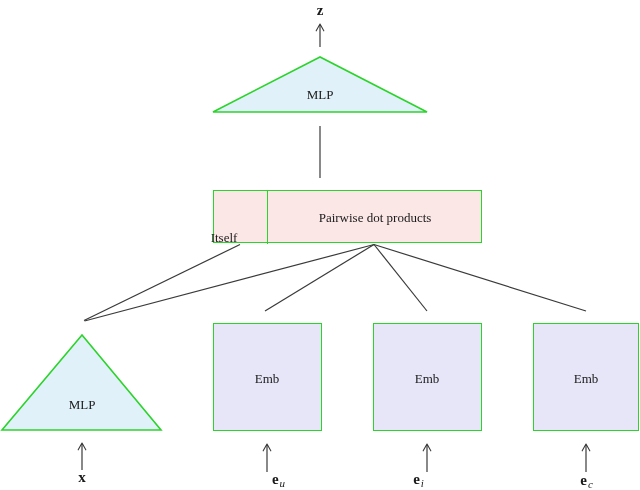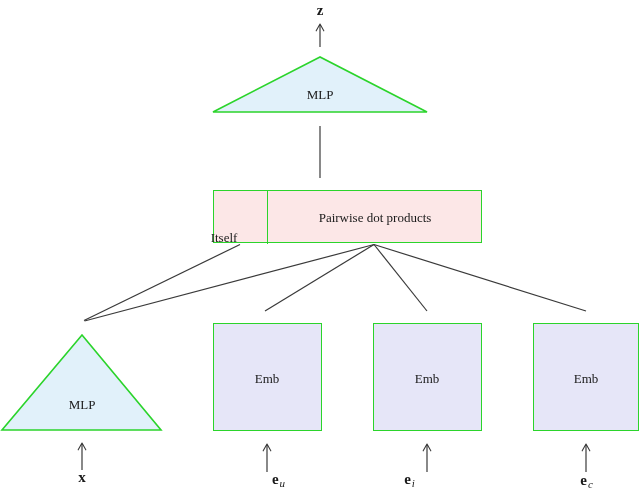--- a/index.html
+++ b/index.html
@@ -135,21 +135,21 @@
 
   <div class="box emb-box" style="left:533px; top:323px; width:106px; height:108px;"></div>
   <div class="lbl" style="left:586px; top:378px;">Emb</div>
 
   <div class="io-lbl" style="left:82px; top:477px;">x</div>
 
   <div class="io-lbl" style="left:278px; top:479px;">
     <span>e</span><span class="sub">u</span>
   </div>
 
-  <div class="io-lbl" style="left:409px; top:479px;">
+  <div class="io-lbl" style="left:418px; top:479px;">
     <span>e</span><span class="sub">i</span>
   </div>
 
   <div class="io-lbl" style="left:586px; top:480px;">
     <span>e</span><span class="sub">c</span>
   </div>
 
 </div>
 
 </body></html>

